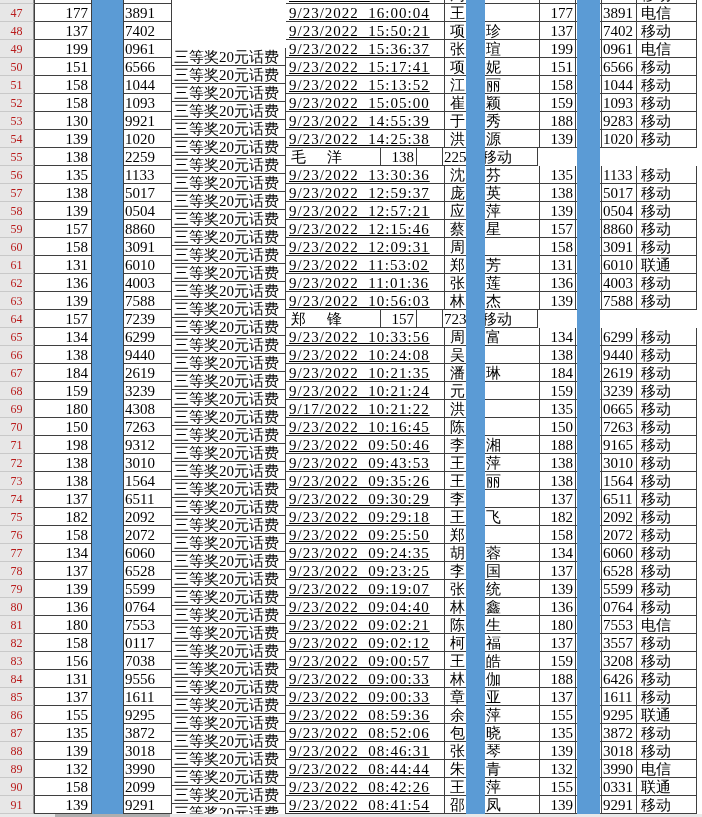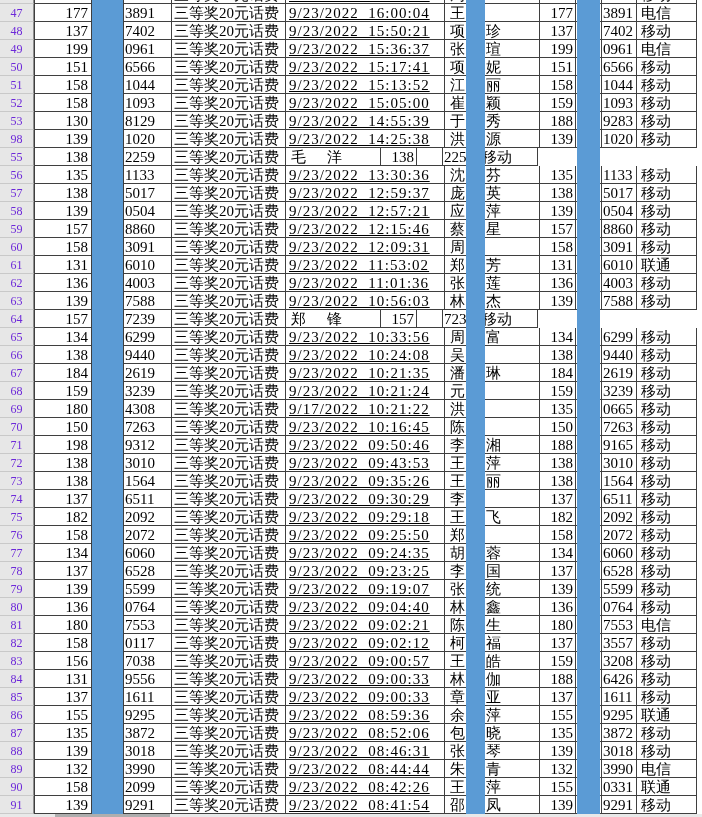--- a/index.html
+++ b/index.html
@@ -9,25 +9,25 @@
   }
   #grid{position:absolute;left:0;top:0;width:697px;}
   .row{display:flex;height:18px;}
   .partial{height:4px;overflow:hidden;}
   .partial .row{margin-top:-14px;}
   .c{box-sizing:border-box;height:18px;display:flex;align-items:center;
      border-right:1px solid #3f3f3f;border-bottom:1px solid #3f3f3f;
      font-size:15px;line-height:16px;overflow:hidden;white-space:pre;}
   
   .ch{width:34px;background:#e7e7e7;border-right:1px solid #8f8f8f;border-bottom:1px solid #c9c9c9;
-      justify-content:center;font-size:12px;color:#6d28d9;}
+      justify-content:center;font-size:12px;color:#b91c1c;}
   .cb{width:58px;border-left:1px solid #3f3f3f;justify-content:flex-end;padding-right:3px;}
   .cc{width:32px;}
   .cd{width:48px;padding-left:1px;}
-  .ce{width:114px;padding-left:2px;}
+  .ce{width:114px;padding-left:2px;margin-top:44px;}
   .cf{width:159px;padding-left:3px;letter-spacing:1px;text-decoration:underline;}
   .cg{width:95px;padding-left:5px;}
   .cg .nf{display:inline-block;width:16px;}
   .cg .nsp{display:inline-block;width:20px;}
   .chh{width:36px;justify-content:flex-end;padding-right:2px;}
   .ci{width:26px;}
   .cj{width:35px;padding-left:1px;}
   .ck{width:60px;padding-left:4px;}
   
   .bar{position:absolute;top:0;height:814px;background:#5b9bd5;z-index:5;}
@@ -162,35 +162,35 @@
     </div>
     <div class="c chh">159</div>
     <div class="c ci"></div>
     <div class="c cj">1093</div>
     <div class="c ck">移动</div>
   </div>
         <div class="row">
     <div class="c ch">53</div>
     <div class="c cb">130</div>
     <div class="c cc"></div>
-    <div class="c cd">8129</div>
+    <div class="c cd">9921</div>
     <div class="c ce">三等奖20元话费</div>
     <div class="c cf">9/23/2022  14:55:39</div>
     <div class="c cg">
       <span class="nf">于</span>
       <span class="nsp"></span>
       <span class="nl">秀</span>
     </div>
     <div class="c chh">188</div>
     <div class="c ci"></div>
     <div class="c cj">9283</div>
     <div class="c ck">移动</div>
   </div>
         <div class="row">
-    <div class="c ch">98</div>
+    <div class="c ch">54</div>
     <div class="c cb">139</div>
     <div class="c cc"></div>
     <div class="c cd">1020</div>
     <div class="c ce">三等奖20元话费</div>
     <div class="c cf">9/23/2022  14:25:38</div>
     <div class="c cg">
       <span class="nf">洪</span>
       <span class="nsp"></span>
       <span class="nl">源</span>
     </div>

